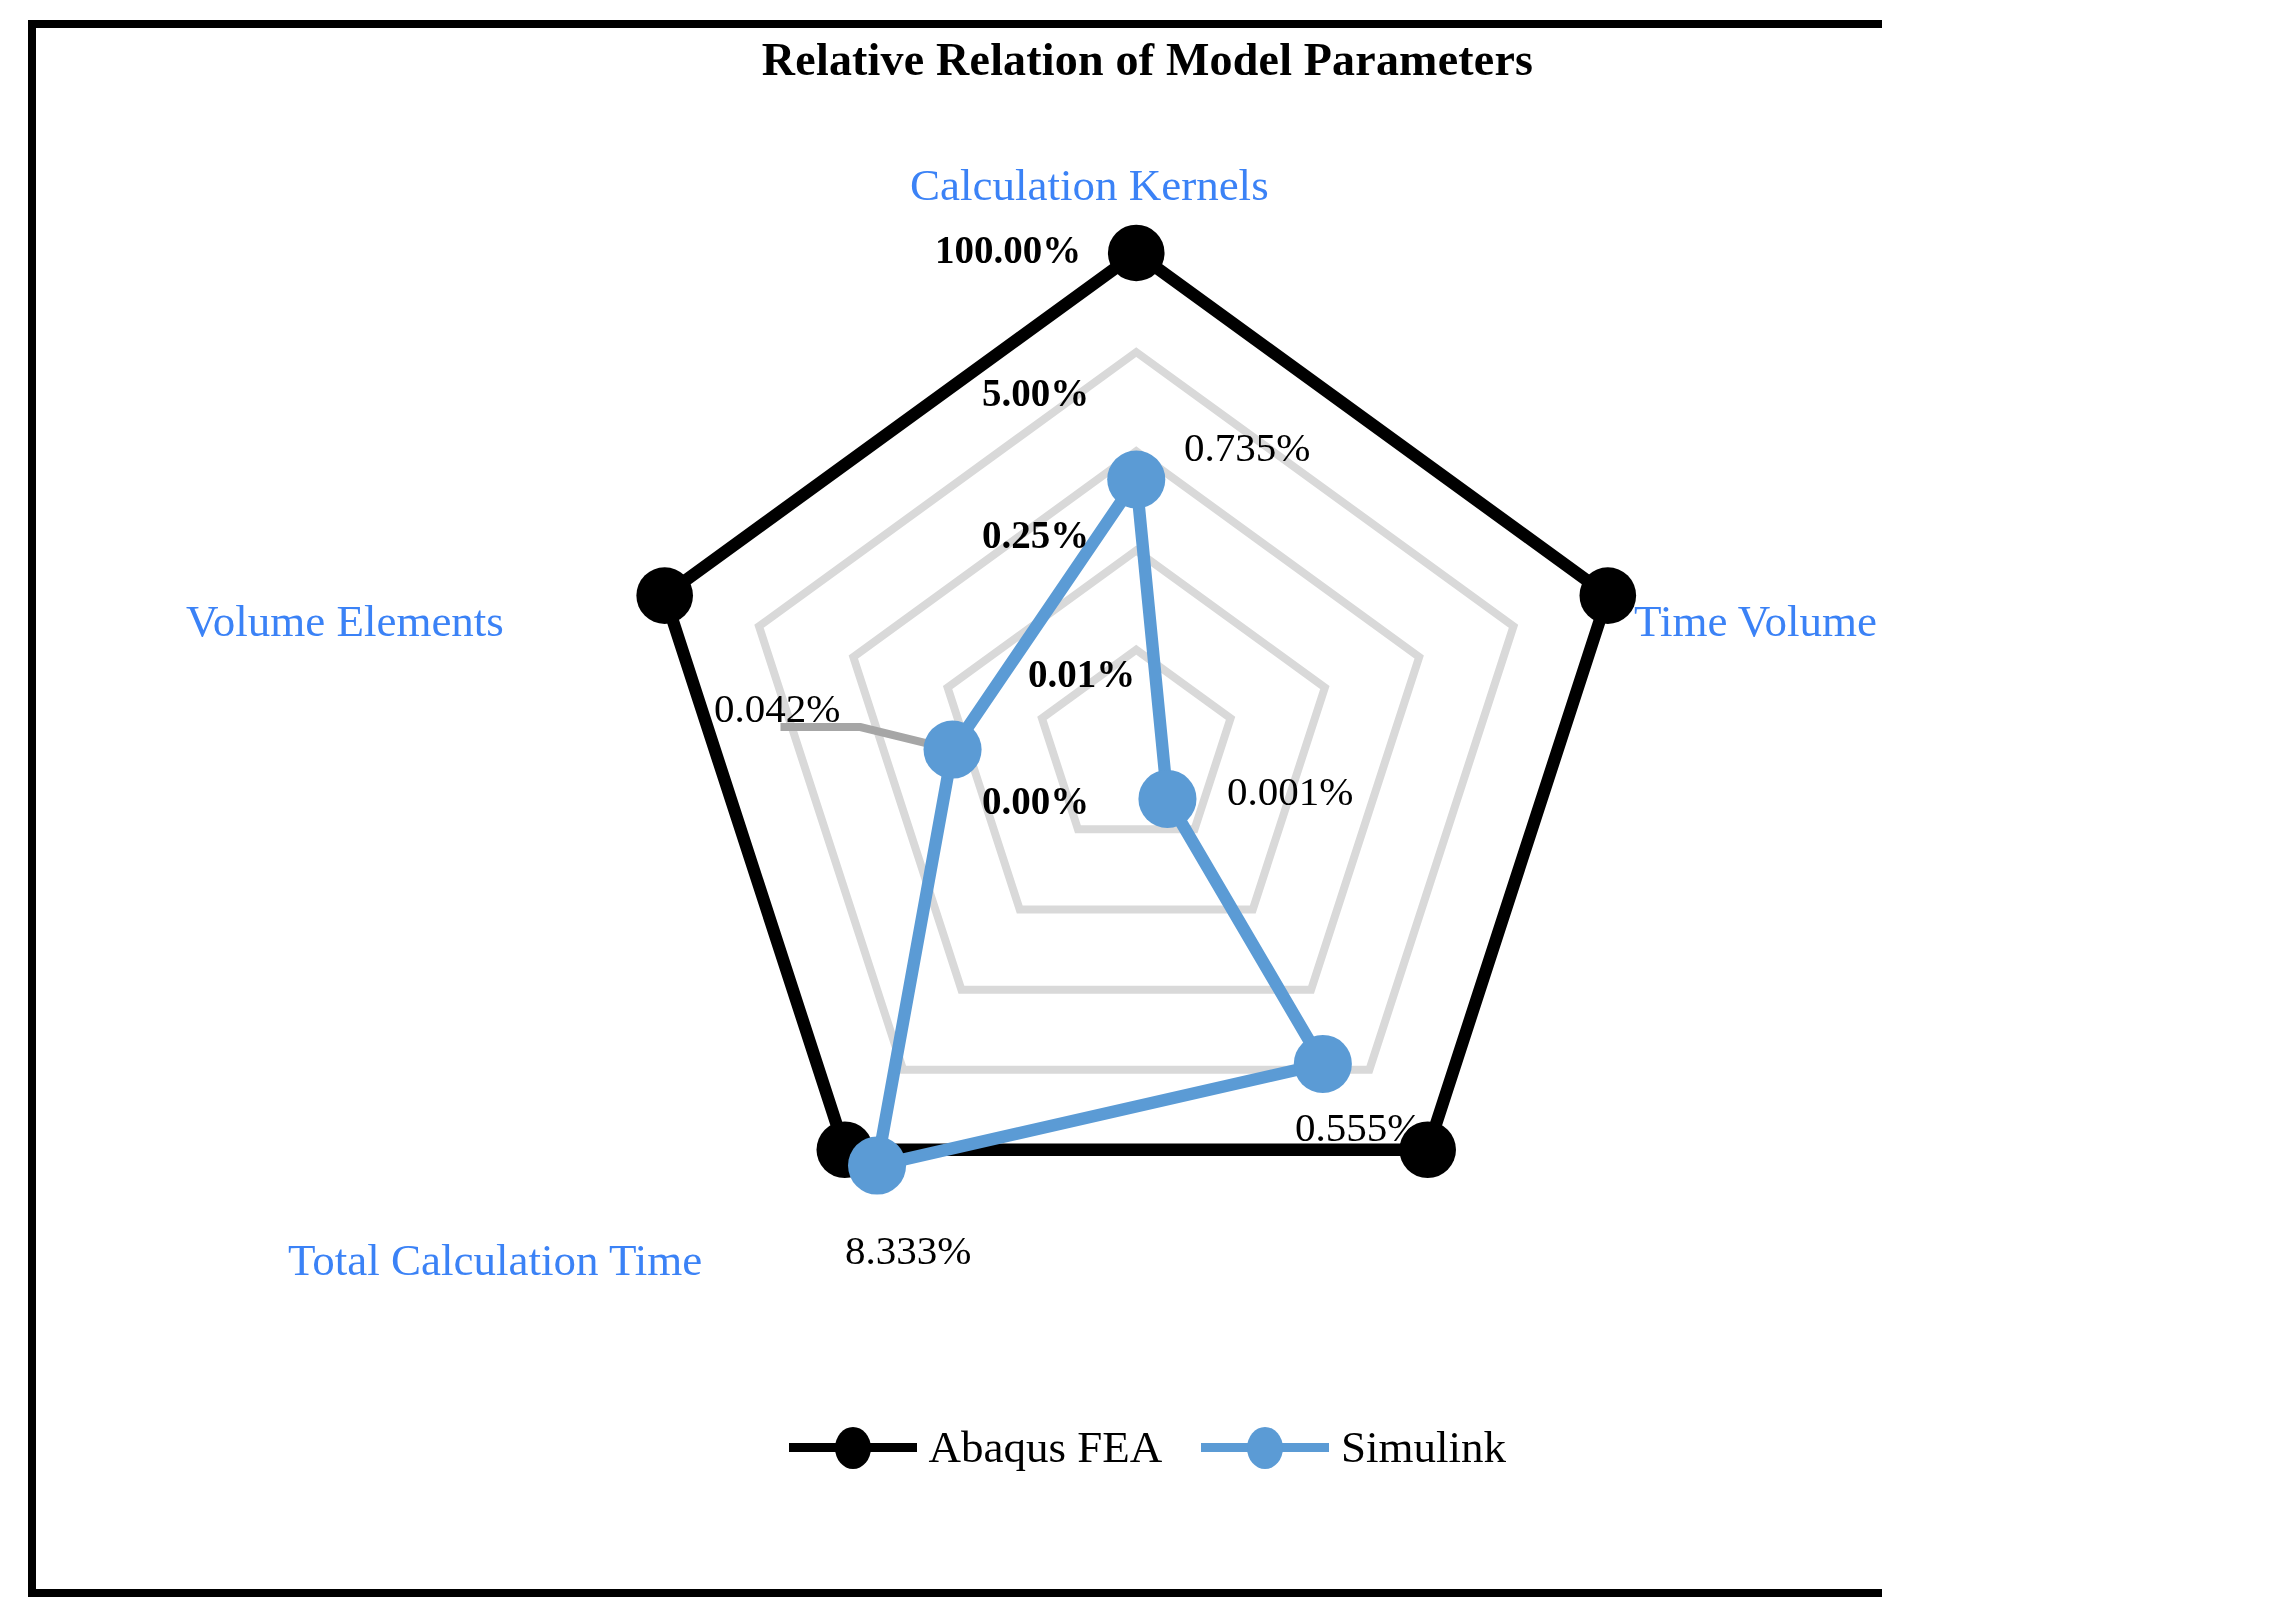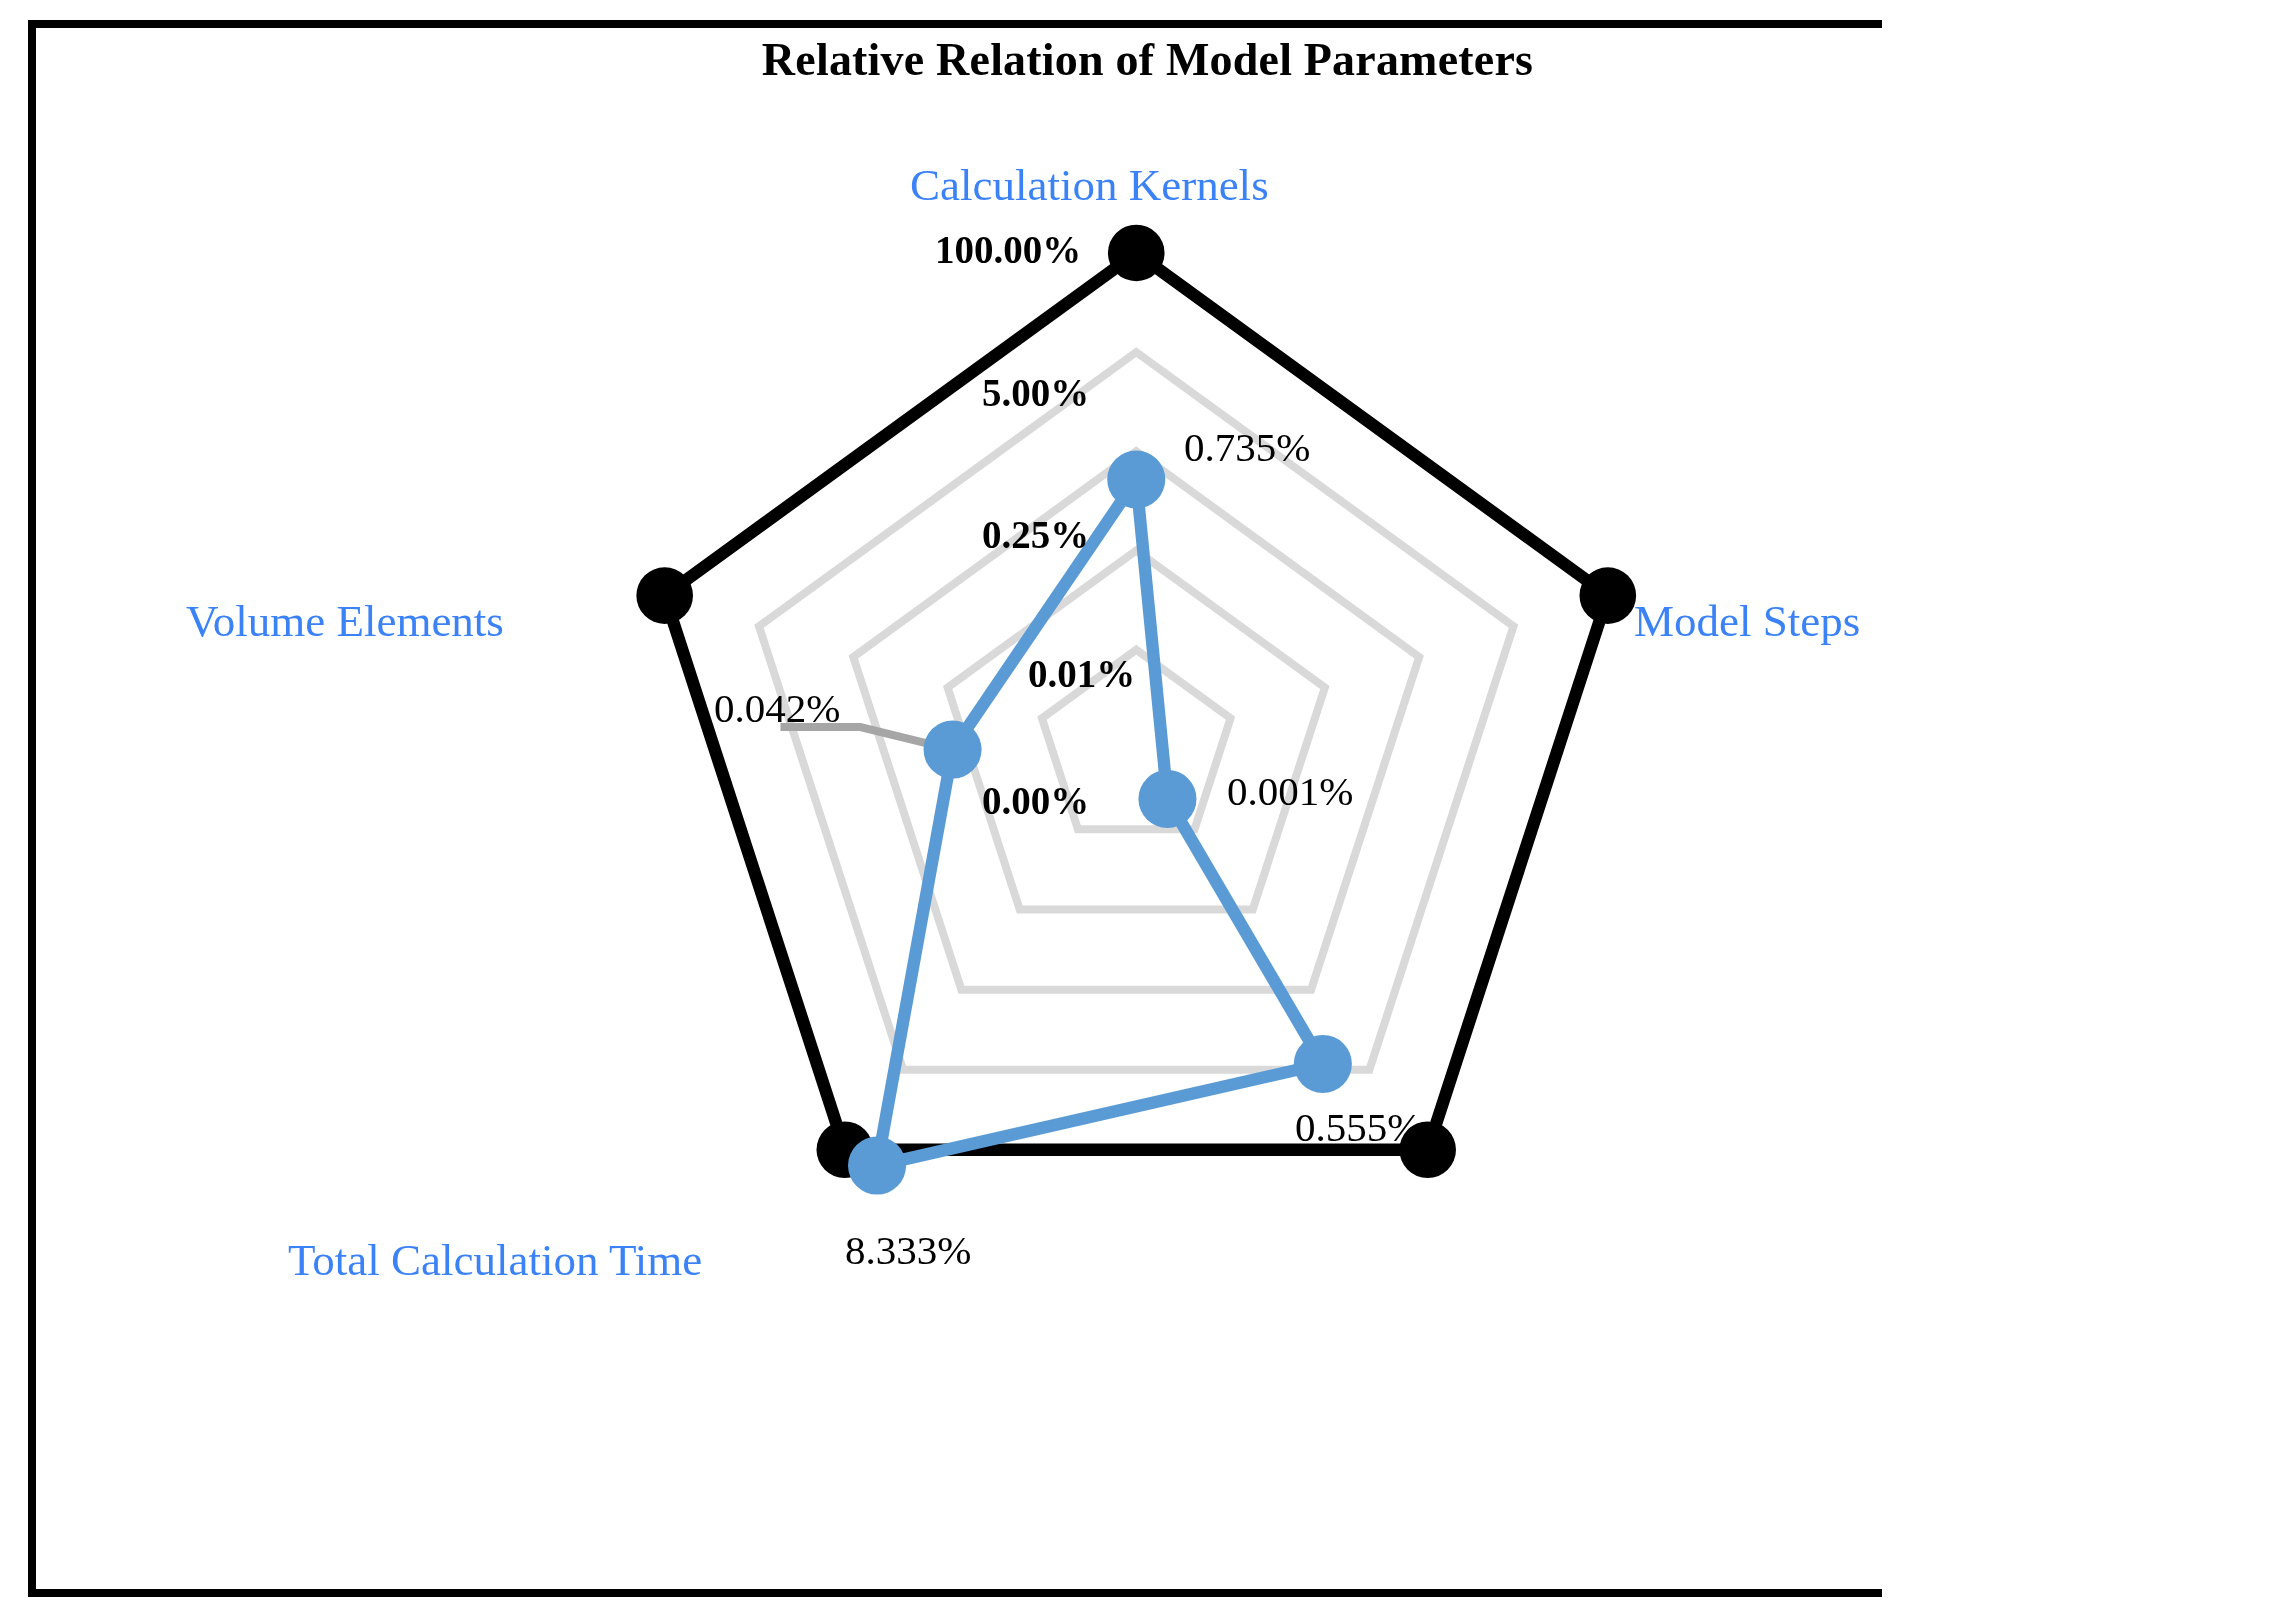--- a/index.html
+++ b/index.html
@@ -157,21 +157,21 @@
       <circle cx="1565.0" cy="660.0" r="40" fill="#5B9BD5"></circle>
       <circle cx="1608.0" cy="1100.0" r="40" fill="#5B9BD5"></circle>
       <circle cx="1822.0" cy="1465.0" r="40" fill="#5B9BD5"></circle>
       <circle cx="1208.0" cy="1605.0" r="40" fill="#5B9BD5"></circle>
       <circle cx="1312.0" cy="1032.0" r="40" fill="#5B9BD5"></circle>
     </g>
   </svg>
 
   <div class="axis-cat-label" style="left:910px; top:163px;">Calculation Kernels</div>
 
-  <div class="axis-cat-label" style="left:1634px; top:599px;">Model Steps</div>
+  <div class="axis-cat-label" style="left:1634px; top:599px;">Time Volume</div>
 
 
   <div class="axis-cat-label" style="left:288px; top:1238px;">Total Calculation Time</div>
 
   <div class="axis-cat-label" style="left:186px; top:599px;">Volume Elements</div>
 
   <div class="radial-tick" style="left:935px; top:230px;">100.00%</div>
 
   <div class="radial-tick" style="left:982px; top:373px;">5.00%</div>
 
@@ -184,15 +184,34 @@
   <div class="value-label" style="left:1184px; top:427px;">0.735%</div>
 
   <div class="value-label" style="left:1227px; top:771px;">0.001%</div>
 
   <div class="value-label" style="left:1295px; top:1107px;">0.555%</div>
 
   <div class="value-label" style="left:845px; top:1200px;margin-top:30px;">8.333%</div>
 
   <div class="value-label" style="left:714px; top:688px;">0.042%</div>
 
+  <div id="legend">
+
+    <div class="legend-entry">
+      <span class="legend-swatch">
+        <span class="lg-line" style="background:#000000;"></span>
+        <span class="lg-dot" style="background:#000000;"></span>
+      </span>
+      <span class="legend-text">Abaqus FEA</span>
+    </div>
+
+    <div class="legend-entry">
+      <span class="legend-swatch">
+        <span class="lg-line" style="background:#5B9BD5;"></span>
+        <span class="lg-dot" style="background:#5B9BD5;"></span>
+      </span>
+      <span class="legend-text">Simulink</span>
+    </div>
+
+  </div>
 
 </div>
 
 
 </body></html>

